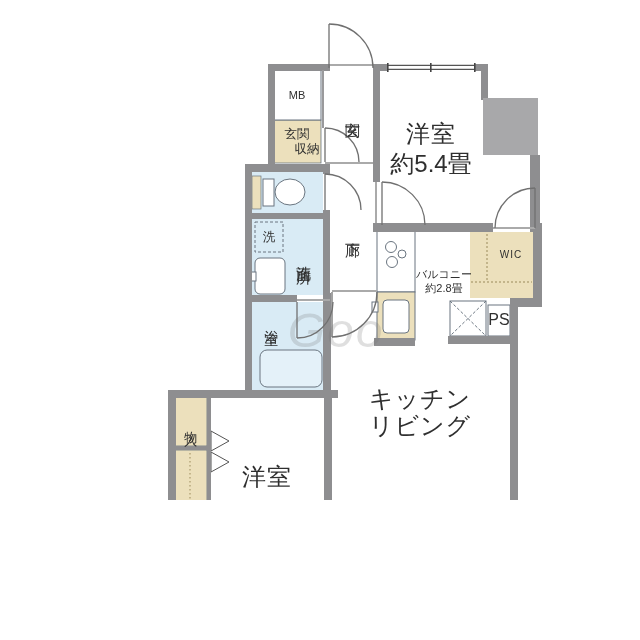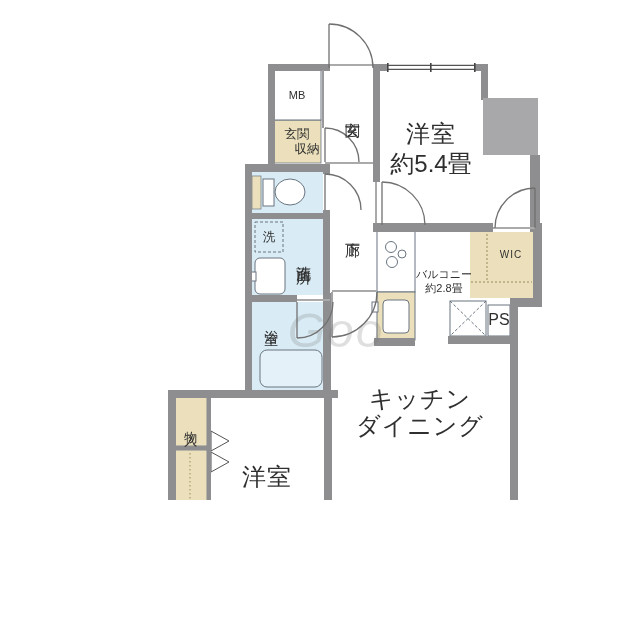--- a/index.html
+++ b/index.html
@@ -202,21 +202,21 @@
 <div class="lbl mid vert" style="left:263px;top:257px;">洗面所</div>
 <div class="lbl vert" style="left:231px;top:321px;font-size:14px;">浴室</div>
 
 <div class="lbl xs" style="left:404px;top:274px;">バルコニー</div>
 <div class="lbl xs" style="left:404px;top:288px;">約2.8畳</div>
 
 <div class="lbl" style="left:471px;top:255px;font-size:10px;letter-spacing:1px;">WIC</div>
 <div class="lbl" style="left:459px;top:320px;font-size:16px;">PS</div>
 
 <div class="lbl big" style="left:380px;top:399px;">キッチン</div>
-<div class="lbl big" style="left:380px;top:426px;">ダイニング</div>
+<div class="lbl big" style="left:380px;top:426px;">リビング</div>
 
 <div class="lbl vert" style="left:150px;top:423px;font-size:13px;">物入</div>
 <div class="lbl big" style="left:227px;top:477px;">洋室</div>
 
 
 <div class="lbl north" style="left:523px;top:543px;">N</div>
 
 <div class="watermark" style="left:296px;top:330px;">Goo</div>
 
 </div>

